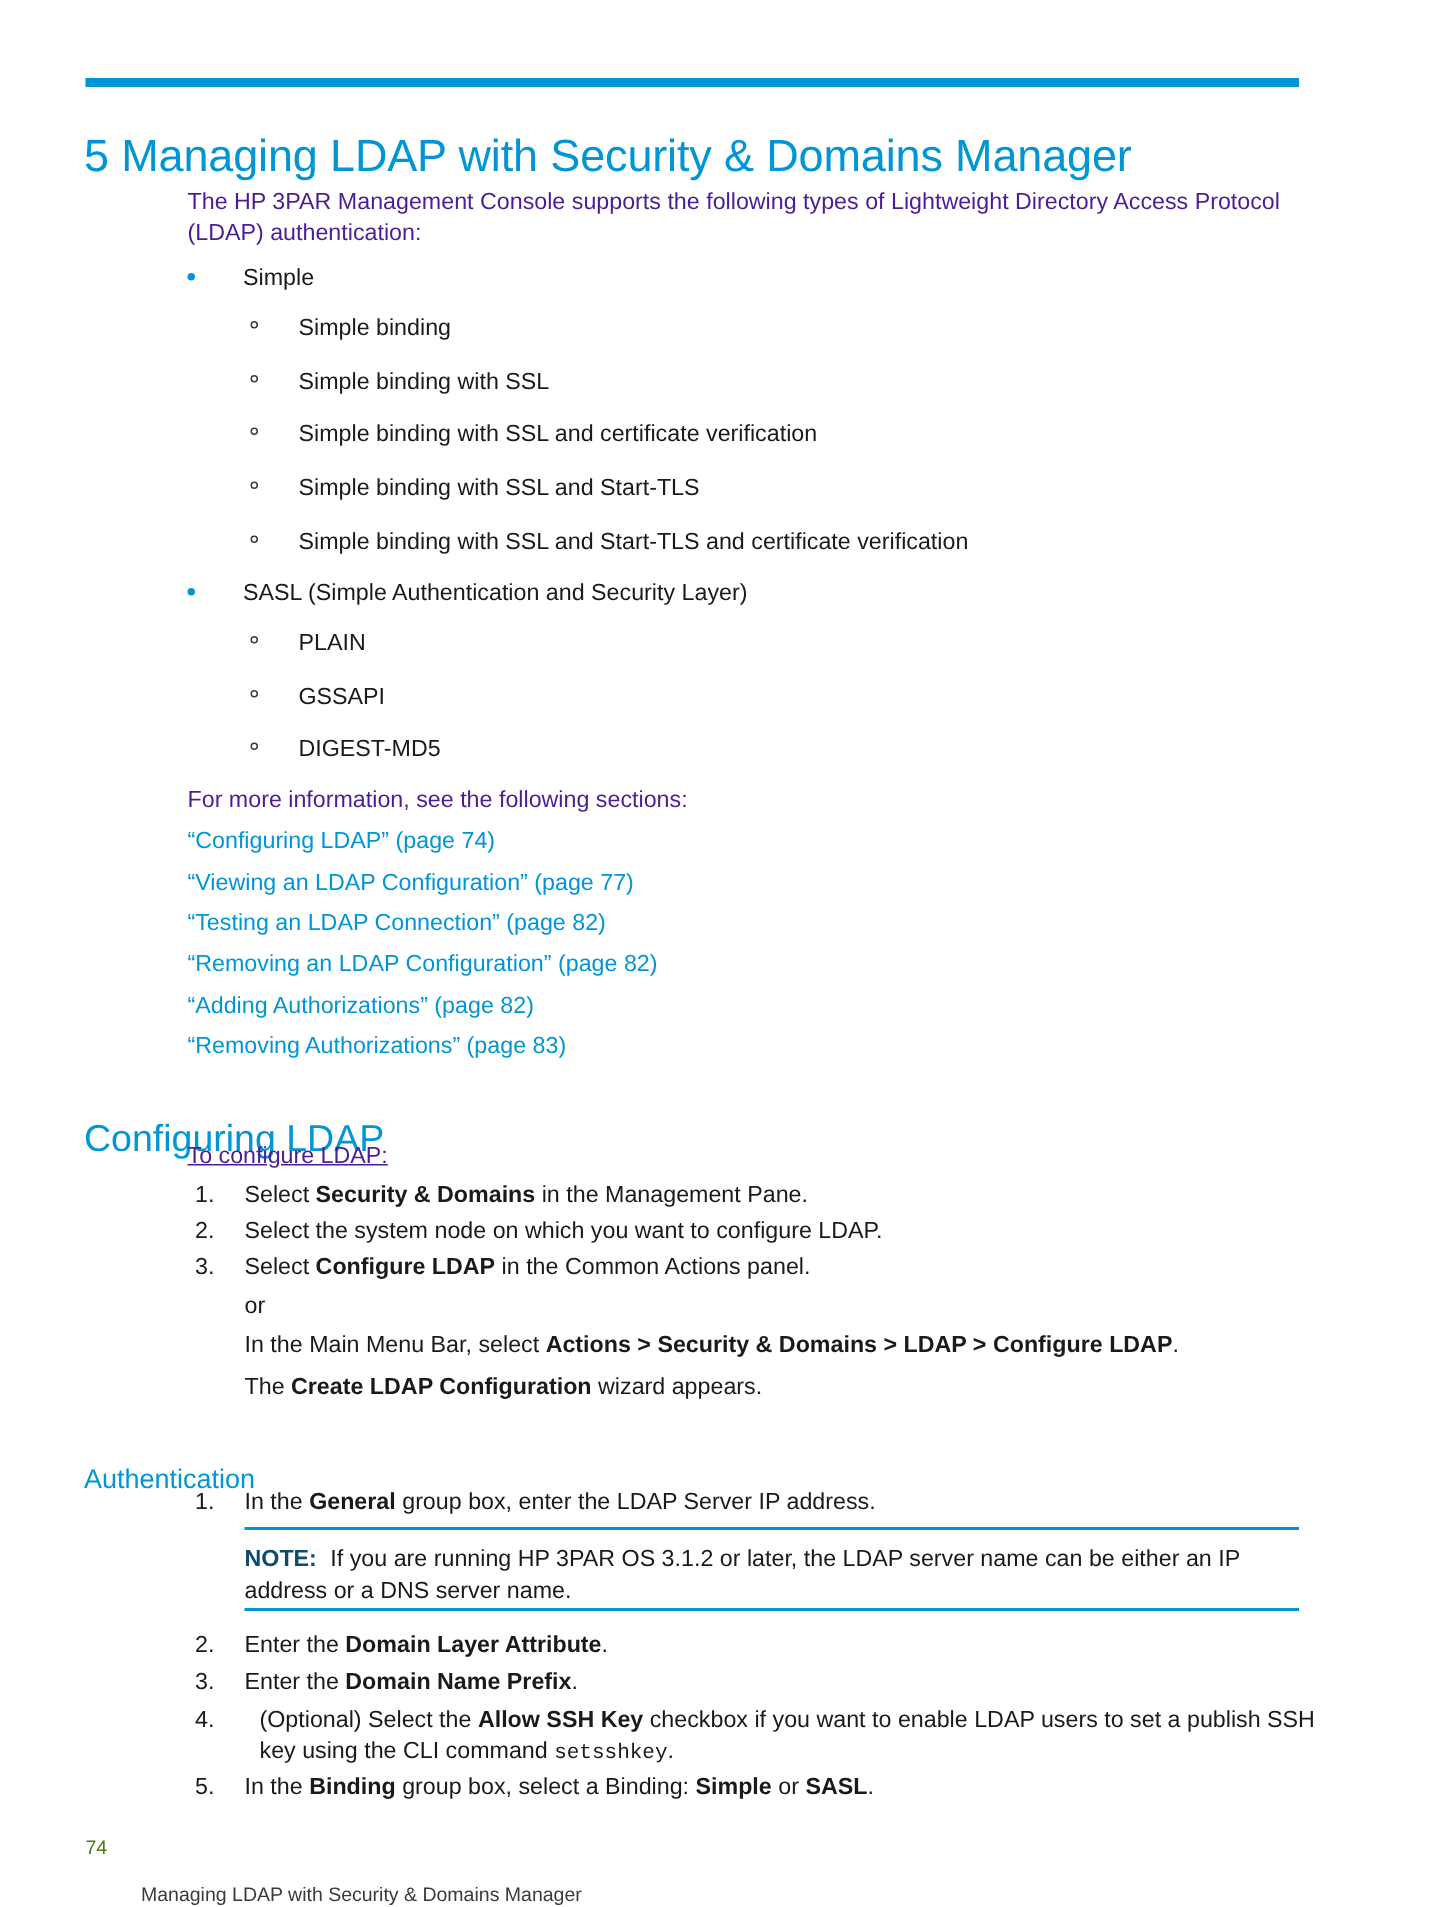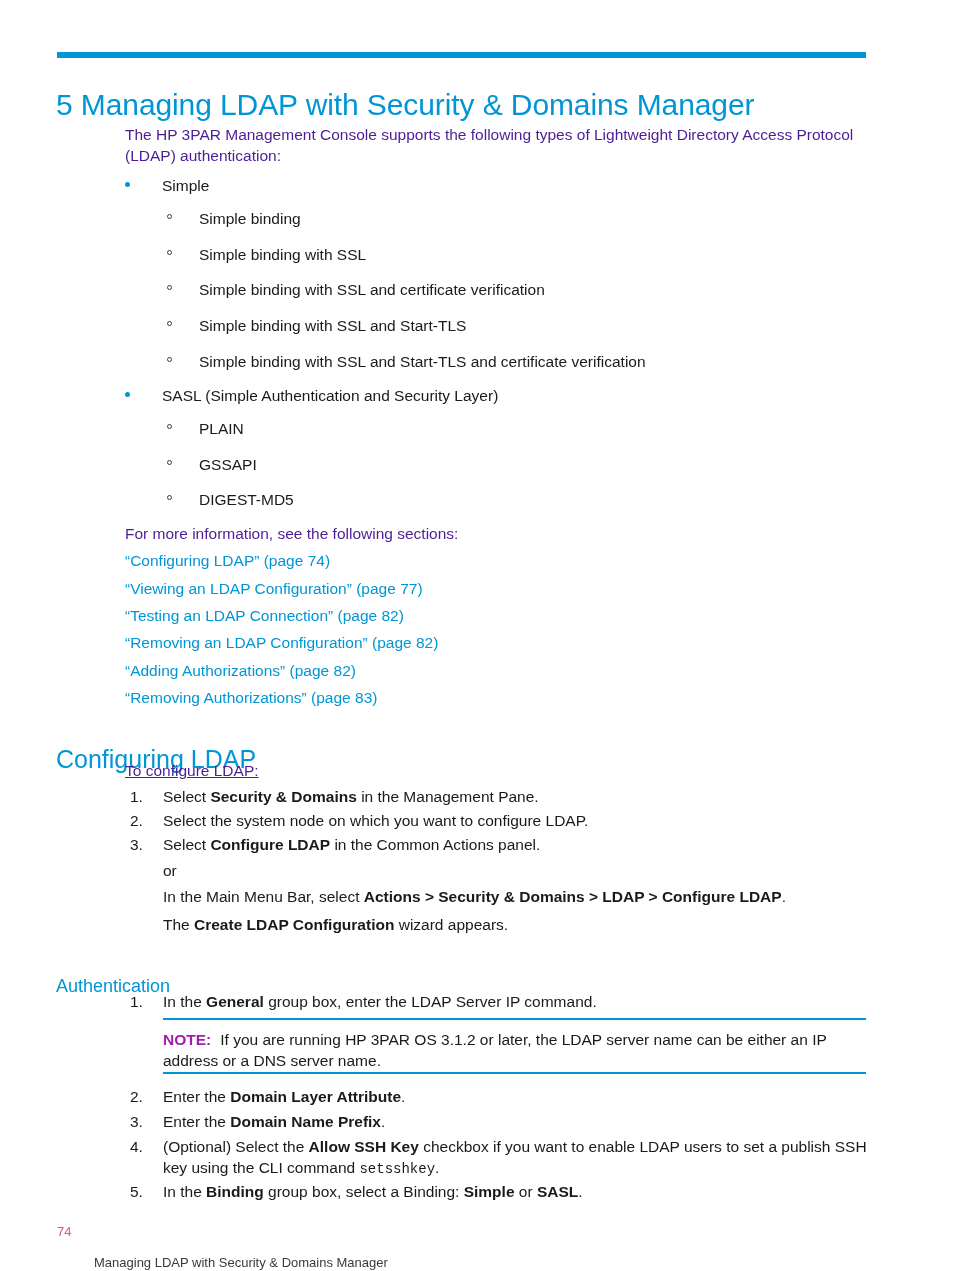--- a/index.html
+++ b/index.html
@@ -171,32 +171,32 @@
   }
   .note-body {
     position: absolute;
     left: 163px;
     top: 1029px;
     width: 706px;
     font-size: 15.5px;
     line-height: 21px;
   }
   .note-label {
-    color: #a21caf;
+    color: #0c4a6e;
     font-weight: bold;
     margin-right: 9px;
   }
 
   
   .footer-num {
     position: absolute;
     left: 57px;
     top: 1224px;
     font-size: 13px;
-    color: #ec4899;
+    color: #4d7c0f;
   }
   .footer-txt {
     position: absolute;
     left: 94px;
     top: 1224px;
     font-size: 13px;
     color: #3a3a3a;
     white-space: nowrap;
     margin-top: 31px;
   }
@@ -287,40 +287,40 @@
   <div class="cont" style="left:163px; top:860px;">or</div>
 
   <div class="cont" style="left:163px; top:886px; width:706px;"><span>In the Main Menu Bar, select </span><b>Actions &gt; Security &amp; Domains &gt; LDAP &gt; Configure LDAP</b><span>.</span></div>
 
   <div class="cont" style="left:163px; top:914px; width:706px;"><span>The </span><b>Create LDAP Configuration</b><span> wizard appears.</span></div>
 
   <h3 class="h2-section" style="top:957px;">Authentication</h3>
 
   <div class="step" style="left:130px; top:991px; width:740px;">
     <span class="num">1.</span>
-    <span class="stxt"><span>In the </span><b>General</b><span> group box, enter the LDAP Server IP command.</span></span>
+    <span class="stxt"><span>In the </span><b>General</b><span> group box, enter the LDAP Server IP address.</span></span>
   </div>
 
   <div class="note-rule" style="top:1018px;"></div>
   <div class="note-body"><span class="note-label">NOTE:</span><span>If you are running HP 3PAR OS 3.1.2 or later, the LDAP server name can be either an IP address or a DNS server name.</span></div>
   <div class="note-rule" style="top:1072px;"></div>
 
   <div class="step" style="left:130px; top:1086px; width:740px;">
     <span class="num">2.</span>
     <span class="stxt"><span>Enter the </span><b>Domain Layer Attribute</b><span>.</span></span>
   </div>
 
   <div class="step" style="left:130px; top:1111px; width:740px;">
     <span class="num">3.</span>
     <span class="stxt"><span>Enter the </span><b>Domain Name Prefix</b><span>.</span></span>
   </div>
 
   <div class="step" style="left:130px; top:1136px; width:740px;">
     <span class="num">4.</span>
-    <span class="stxt" style="width:707px;"><span>(Optional) Select the </span><b>Allow SSH Key</b><span> checkbox if you want to enable LDAP users to set a publish SSH key using the CLI command </span><span class="mono">setsshkey</span><span>.</span></span>
+    <span class="stxt" style="width:707px;margin-left:10px;"><span>(Optional) Select the </span><b>Allow SSH Key</b><span> checkbox if you want to enable LDAP users to set a publish SSH key using the CLI command </span><span class="mono">setsshkey</span><span>.</span></span>
   </div>
 
   <div class="step" style="left:130px; top:1181px; width:740px;">
     <span class="num">5.</span>
     <span class="stxt"><span>In the </span><b>Binding</b><span> group box, select a Binding: </span><b>Simple</b><span> or </span><b>SASL</b><span>.</span></span>
   </div>
 
   <div class="footer-num">74</div>
   <div class="footer-txt">Managing LDAP with Security &amp; Domains Manager</div>
 

